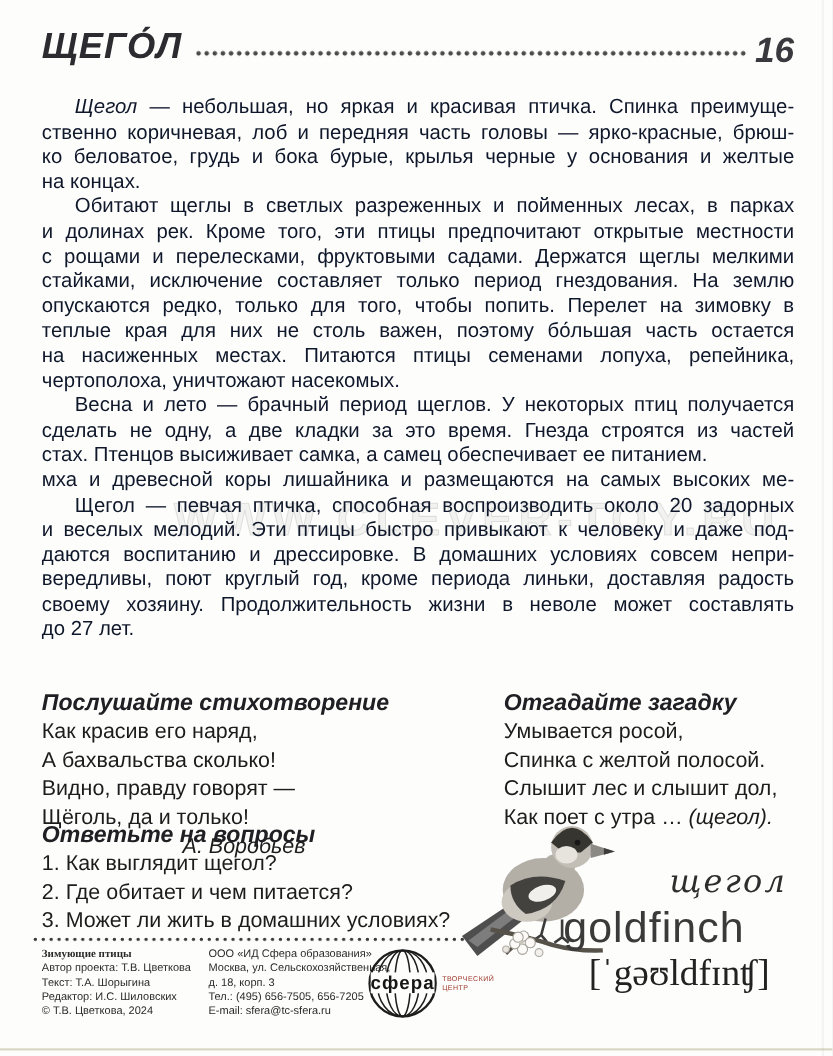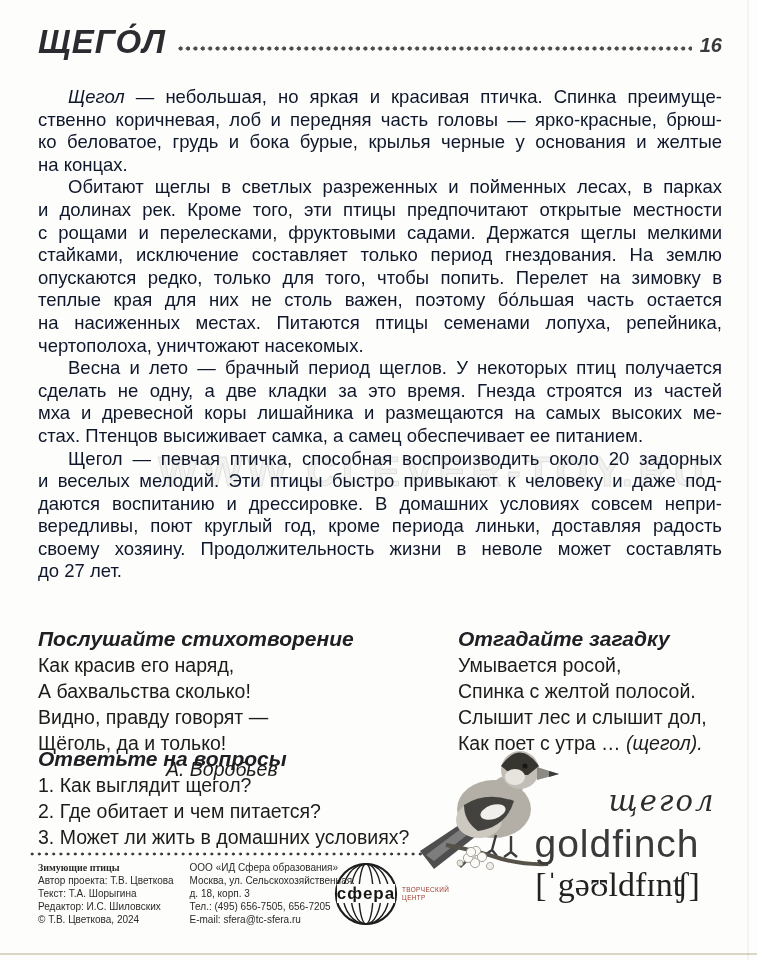--- a/index.html
+++ b/index.html
@@ -7,21 +7,21 @@
         font-family:"Liberation Sans",sans-serif;color:#1c1c1c;}
   .edge-right{position:absolute;top:0;right:8px;width:2px;height:100%;background:rgba(0,0,0,0.04);}
   .edge-bottom{position:absolute;left:0;bottom:5px;width:100%;height:2px;background:rgba(176,166,128,0.45);}
 
   
   .header{position:absolute;left:38px;top:24px;width:684px;display:flex;align-items:flex-end;}
   .title{font-size:33px;font-weight:bold;font-style:italic;letter-spacing:1px;color:#2b2b30;line-height:36px;}
   .leader{flex:1;height:5px;margin:0 8px 9px 12px;
           background-image:radial-gradient(circle at 2.5px 2.5px,#4c4c4c 1.9px,transparent 2.3px);
           background-size:7.4px 5px;background-repeat:repeat-x;}
-  .pagenum{font-size:20px;font-weight:bold;font-style:italic;color:#3a3a3e;line-height:30px;}
+  .pagenum{font-size:32px;font-weight:bold;font-style:italic;color:#3a3a3e;line-height:30px;}
 
   
   .watermark{position:absolute;left:158px;top:448px;z-index:0;white-space:nowrap;
              font-size:42px;font-weight:bold;letter-spacing:5px;
              color:rgba(0,0,0,0.045);-webkit-text-stroke:1px rgba(0,0,0,0.10);}
 
   
   .bodytext{position:absolute;left:38px;top:86px;width:684px;z-index:1;
             font-size:18.5px;line-height:22.6px;color:#0f172a;}
   .jline{text-align:justify;text-align-last:justify;}
@@ -47,21 +47,21 @@
              background-size:7.2px 4px;background-repeat:repeat-x;}
   .footer{position:absolute;left:38px;top:861px;display:flex;gap:16px;z-index:1;
           font-size:10px;line-height:13px;color:#2a2a2a;}
   .f-bold{font-weight:bold;font-family:Liberation Serif, serif;}
   .logo{position:absolute;left:330px;top:858px;z-index:1;}
 
   
   .bird{position:absolute;left:416px;top:733px;z-index:0;}
   .ru-script{position:absolute;left:602px;top:784px;z-index:1;width:120px;text-align:center;
              font-family:"DejaVu Serif",serif;font-style:italic;font-size:29px;letter-spacing:2px;color:#2e2e2e;}
-  .en-word{position:absolute;left:512px;top:822px;z-index:1;width:210px;text-align:center;
+  .en-word{position:absolute;left:512px;top:822px;z-index:1;width:210px;
            font-size:39px;letter-spacing:1px;color:#3a3a3a;}
   .phonetic{position:absolute;left:505px;top:866px;z-index:1;width:225px;text-align:center;
             font-family:"Liberation Serif",serif;font-size:34px;color:#222;}
 </style>
 </head>
 <body>
 
 <div class="page">
 
   <div class="watermark">WWW.CLEVER-TOY.RU</div>
@@ -85,22 +85,22 @@
       <div class="jline">с рощами и перелесками, фруктовыми садами. Держатся щеглы мелкими</div>
       <div class="jline">стайками, исключение составляет только период гнездования. На землю</div>
       <div class="jline">опускаются редко, только для того, чтобы попить. Перелет на зимовку в</div>
       <div class="jline">теплые края для них не столь важен, поэтому бо́льшая часть остается</div>
       <div class="jline">на насиженных местах. Питаются птицы семенами лопуха, репейника,</div>
       <div class="jline jlast">чертополоха, уничтожают насекомых.</div>
     </div>
     <div class="para">
       <div class="jline indent">Весна и лето — брачный период щеглов. У некоторых птиц получается</div>
       <div class="jline">сделать не одну, а две кладки за это время. Гнезда строятся из частей</div>
+      <div class="jline jlast">стах. Птенцов высиживает самка, а самец обеспечивает ее питанием.</div>
       <div class="jline">мха и древесной коры лишайника и размещаются на самых высоких ме-</div>
-      <div class="jline jlast">стах. Птенцов высиживает самка, а самец обеспечивает ее питанием.</div>
     </div>
     <div class="para">
       <div class="jline indent">Щегол — певчая птичка, способная воспроизводить около 20 задорных</div>
       <div class="jline">и веселых мелодий. Эти птицы быстро привыкают к человеку и даже под-</div>
       <div class="jline">даются воспитанию и дрессировке. В домашних условиях совсем непри-</div>
       <div class="jline">вередливы, поют круглый год, кроме периода линьки, доставляя радость</div>
       <div class="jline">своему хозяину. Продолжительность жизни в неволе может составлять</div>
       <div class="jline jlast">до 27 лет.</div>
     </div>
   </div>

